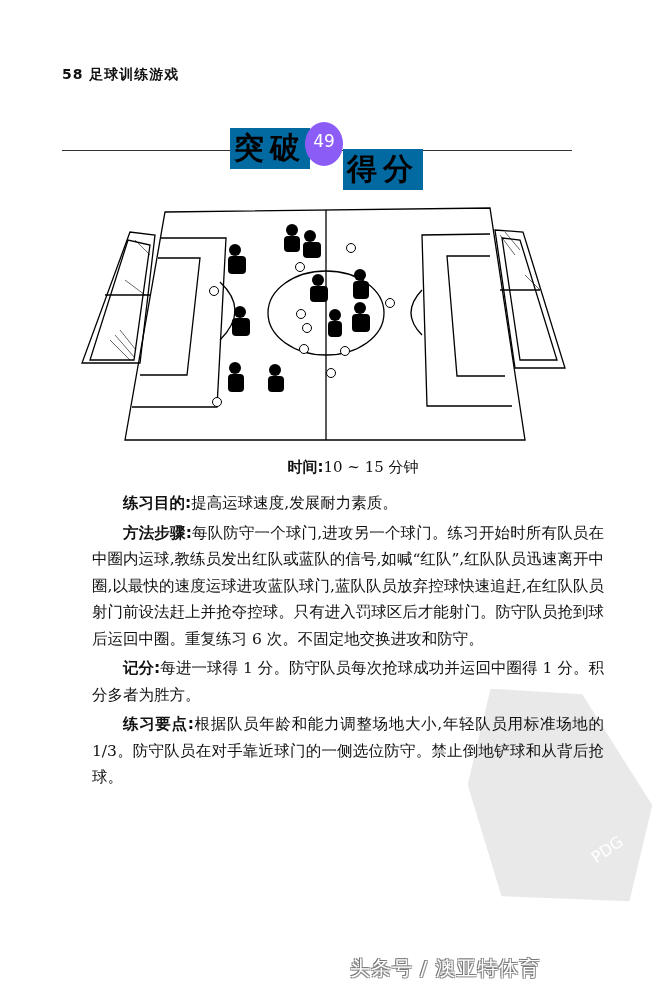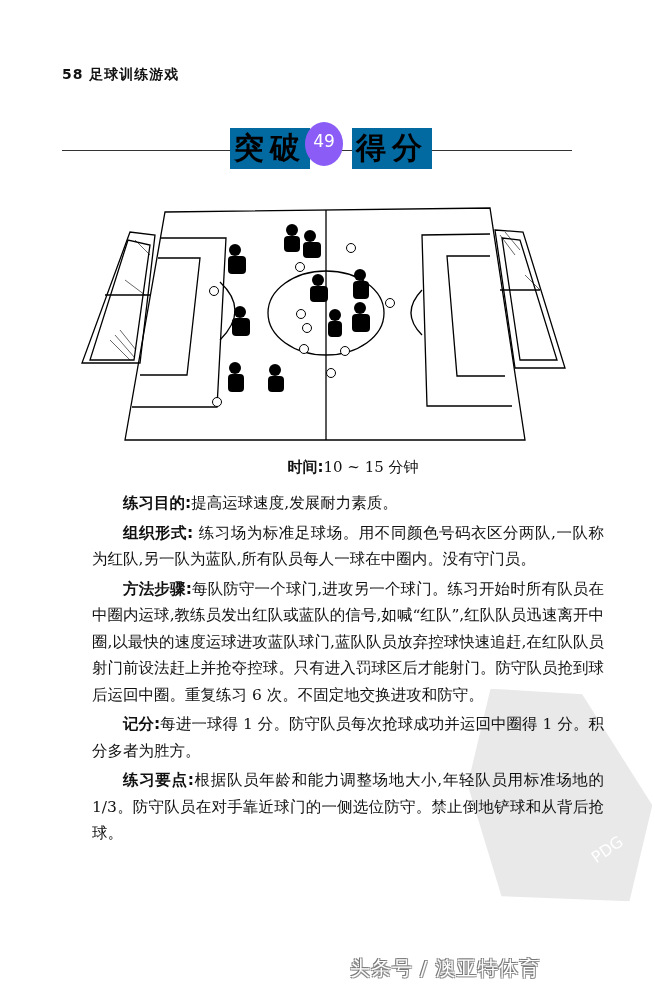--- a/index.html
+++ b/index.html
@@ -13,21 +13,21 @@
     }
     .running-head .pg { }
     .title-row { position: absolute; left: 62px; top: 118px; width: 510px; height: 60px; }
     .title-rule { position: absolute; left: 0; right: 0; top: 32px; height: 1px; background: #333; }
     .title-text {
       position: absolute; top: 10px; font-size: 30px; font-weight: bold;
       font-family: "DejaVu Sans", "Liberation Sans", sans-serif; background: #0369a1; padding: 0 4px;
       letter-spacing: 6px; color: #000;
     }
     .title-left { left: 168px; }
-    .title-right { left: 290px; }
+    .title-right { left: 281px; margin-top: 21px; }
     .badge {
       position: absolute; left: 243px; top: 4px; width: 38px; height: 44px; border-radius: 50%;
       background: #8b5cf6; color: #fff; font-size: 17px; text-align: center; line-height: 38px;
       font-family: "DejaVu Sans", "Liberation Sans", sans-serif;
     }
     .diagram { position: absolute; left: 70px; top: 200px; width: 520px; height: 250px; }
     .meta-row {
       position: absolute; left: 108px; top: 458px; width: 490px; font-size: 15px;
       display: flex; justify-content: center;
     }
@@ -144,19 +144,18 @@
 
 <div class="meta-row">
   <span><b>时间:</b><span>10 ~ 15 分钟</span></span>
 </div>
 
 <div class="stamp"></div>
 <div class="stamp-label">PDG</div>
 
 <div class="body-text">
   <p class="para"><b>练习目的:</b><span>提高运球速度,发展耐力素质。</span></p>
-  <p class="para"><b>组织形式:</b><span> 练习场为标准足球场。用不同颜色号码衣区分两队,一队称为红队,另一队为蓝队,所有队员每人一球在中圈内。没有守门员。</span></p>
   <p class="para"><b>方法步骤:</b><span>每队防守一个球门,进攻另一个球门。练习开始时所有队员在中圈内运球,教练员发出红队或蓝队的信号,如喊“红队”,红队队员迅速离开中圈,以最快的速度运球进攻蓝队球门,蓝队队员放弃控球快速追赶,在红队队员射门前设法赶上并抢夺控球。只有进入罚球区后才能射门。防守队员抢到球后运回中圈。重复练习 6 次。不固定地交换进攻和防守。</span></p>
   <p class="para"><b>记分:</b><span>每进一球得 1 分。防守队员每次抢球成功并运回中圈得 1 分。积分多者为胜方。</span></p>
   <p class="para"><b>练习要点:</b><span>根据队员年龄和能力调整场地大小,年轻队员用标准场地的 1/3。防守队员在对手靠近球门的一侧选位防守。禁止倒地铲球和从背后抢球。</span></p>
 </div>
 
 <div class="watermark">头条号 / 澳亚特体育</div>
 
 </body></html>

